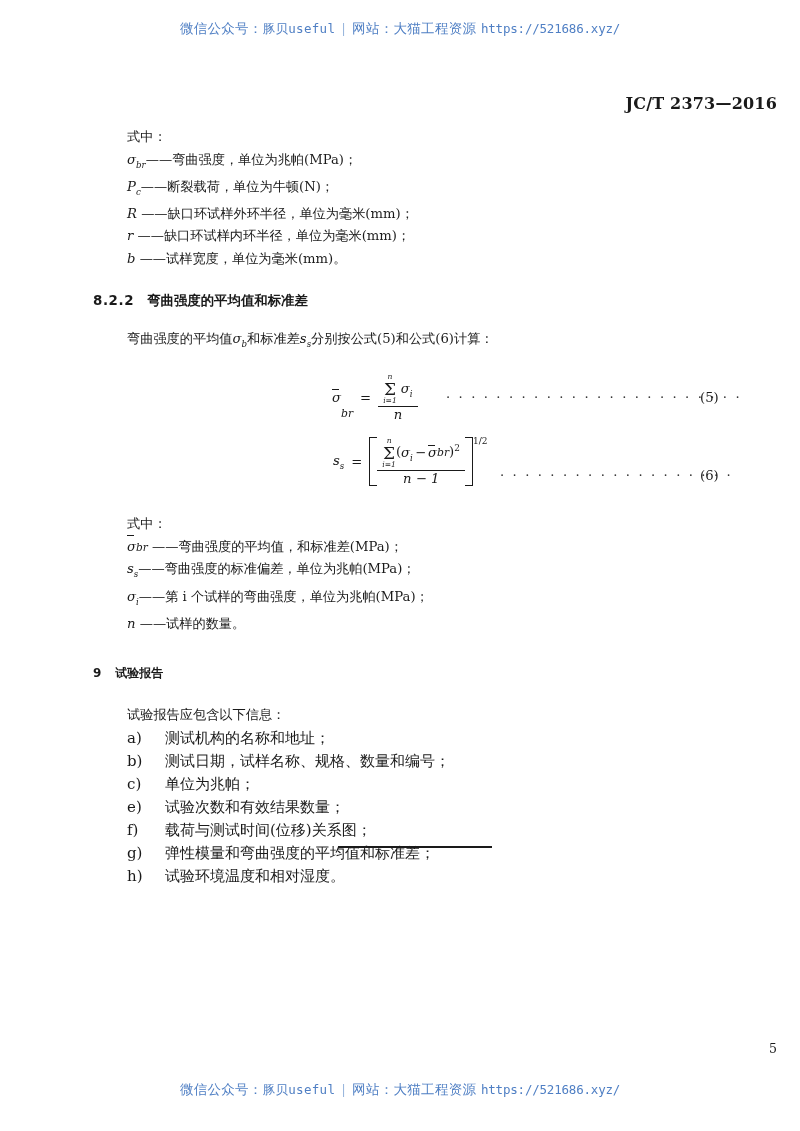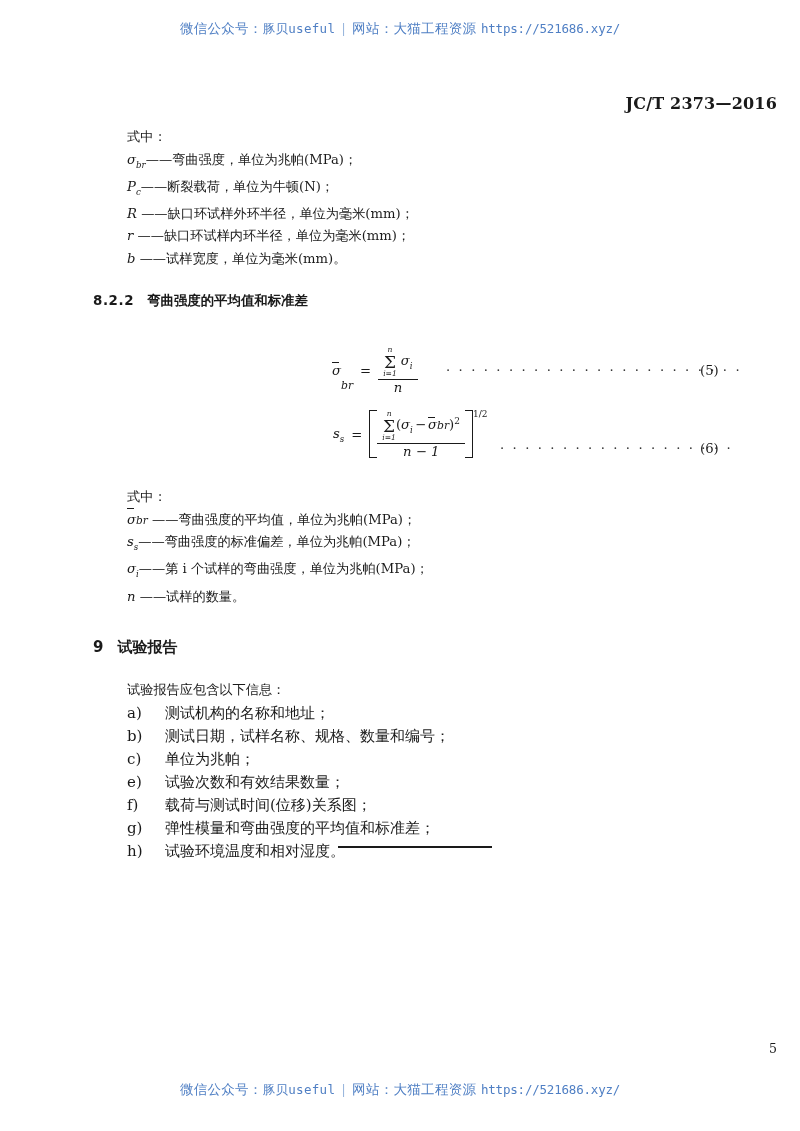--- a/index.html
+++ b/index.html
@@ -104,21 +104,21 @@
     font-weight: bold;
     font-family: "DejaVu Sans", "Liberation Sans", sans-serif;
     white-space: nowrap;
   }
   .h3 .num { letter-spacing: 0.6px; }
   .h3 .ttl { margin-left: 13px; }
 
   .h2 {
     position: relative;
     margin-left: 93px;
-    font-size: 15px;
+    font-size: 12px;
     font-weight: bold;
     font-family: "DejaVu Sans", "Liberation Sans", sans-serif;
     white-space: nowrap;
   }
   .h2 .ttl { margin-left: 14px; }
 
   
   .formula-row {
     position: relative;
     height: 52px;
@@ -269,20 +269,23 @@
     </div>
 
     <div class="sp22"></div>
 
     <div class="h3">
       <span class="num">8.2.2</span><span class="ttl">弯曲强度的平均值和标准差</span>
     </div>
 
     <div class="sp18"></div>
 
+    <div class="ln">
+      <span>弯曲强度的平均值</span><span class="sym"><span>σ</span><sub>b</sub></span><span>和标准差</span><span class="sym"><span>s</span><sub>s</sub></span><span>分别按公式(5)和公式(6)计算：</span>
+    </div>
 
     <div class="sp14"></div>
 
     <div class="formula-row">
       <div class="fx" style="left:332px; top:4px;">
         <span class="sym ovl"><span>σ</span></span>
           <span class="sym" style="font-size:0.82em; align-self:flex-end; margin-bottom:2px;">br</span>
         <span class="eq">=</span>
         <span class="frac">
           <span class="num-part">
@@ -323,21 +326,21 @@
       </div>
       <div class="leader" style="left:500px; top:41px;">· · · · · · · · · · · · · · · · · · ·</div>
       <div class="eqnum" style="left:700px; top:41px;">(6)</div>
     </div>
 
     <div class="sp14"></div>
 
     <div class="ln">式中：</div>
 
     <div class="ln">
-      <span class="sym ovl">σ</span><span class="sym" style="font-size:0.8em;">br</span> <span>——</span><span>弯曲强度的平均值，单位为兆帕(MPa)；</span>
+      <span class="sym ovl">σ</span><span class="sym" style="font-size:0.8em;">br</span> <span>——</span><span>弯曲强度的平均值，和标准差(MPa)；</span>
     </div>
 
     <div class="ln">
       <span class="sym"><span>s</span><sub>s</sub></span><span>——</span><span>弯曲强度的标准偏差，单位为兆帕(MPa)；</span>
     </div>
 
     <div class="ln">
       <span class="sym"><span>σ</span><sub>i</sub></span><span>——</span><span>第 i 个试样的弯曲强度，单位为兆帕(MPa)；</span>
     </div>
 

